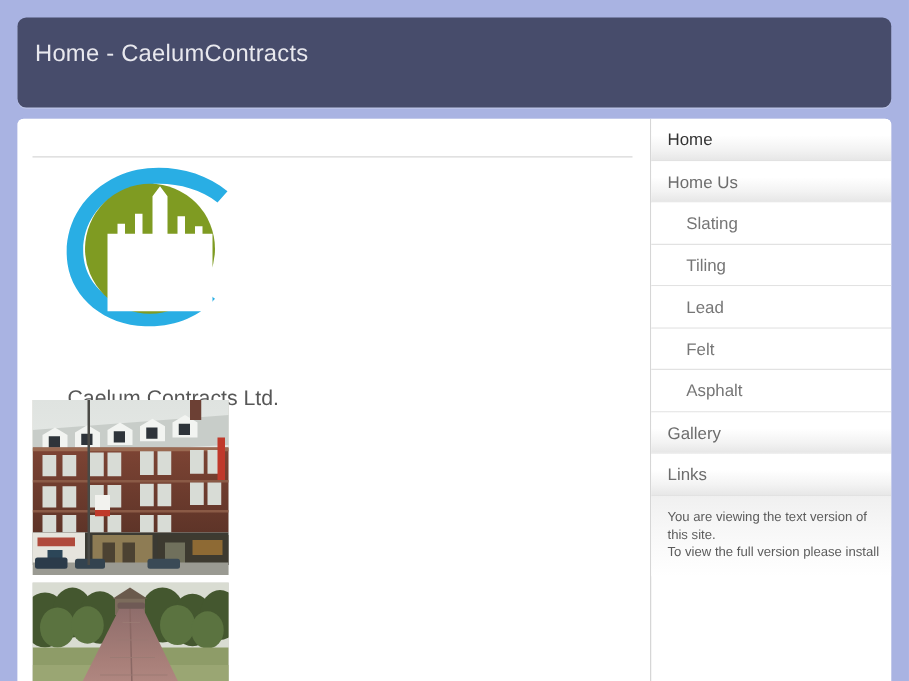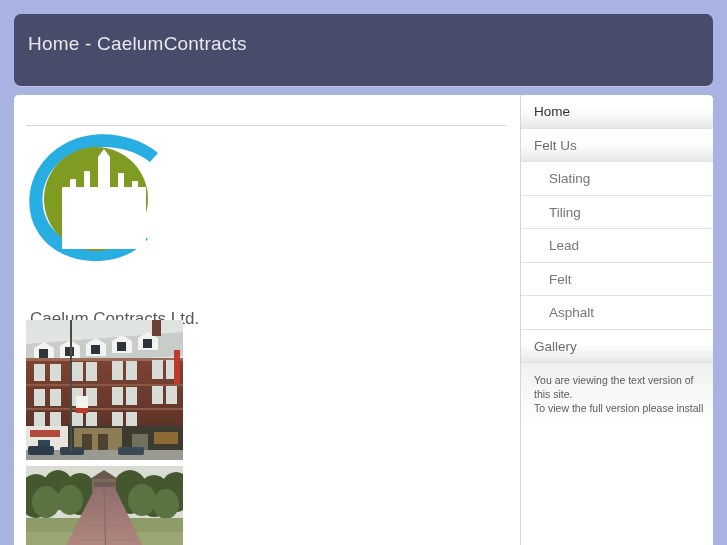--- a/index.html
+++ b/index.html
@@ -71,21 +71,21 @@
     top: 22px;
     width: 480px;
     height: 1px;
     background: #d8d8d8;
     border: 0;
   }
 
   
   #logo-block {
     position: absolute;
-    left: 4px;
+    left: 28px;
     top: 32px;
     width: 200px;
   }
   #logo-mark {
     position: relative;
     width: 160px;
     height: 140px;
   }
   #logo-mark svg { display: block; }
   #company-name {
@@ -335,39 +335,42 @@
       </div>
 
     </div>
 
     <div id="sidebar">
 
       <div class="nav-item top active">
         <span>Home</span>
       </div>
       <div class="nav-item top">
-        <span>Felt Us</span>
+        <span>Home Us</span>
       </div>
       <div class="nav-item sub">
         <span>Slating</span>
       </div>
       <div class="nav-item sub">
         <span>Tiling</span>
       </div>
       <div class="nav-item sub">
         <span>Lead</span>
       </div>
       <div class="nav-item sub">
         <span>Felt</span>
       </div>
       <div class="nav-item sub">
         <span>Asphalt</span>
       </div>
       <div class="nav-item top">
         <span>Gallery</span>
+      </div>
+      <div class="nav-item top">
+        <span>Links</span>
       </div>
 
       <div id="sidebar-note">
         <div>You are viewing the text version of</div>
         <div>this site.</div>
         <div>To view the full version please install</div>
       </div>
 
     </div>
 

